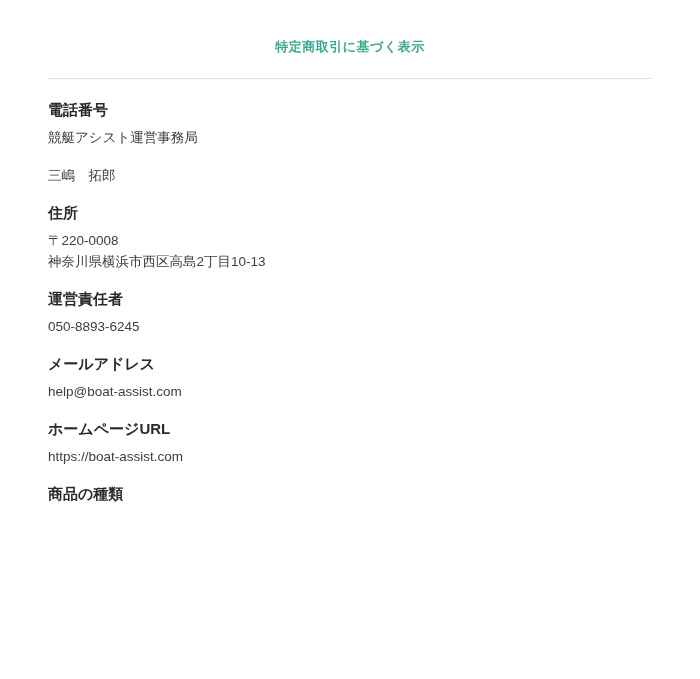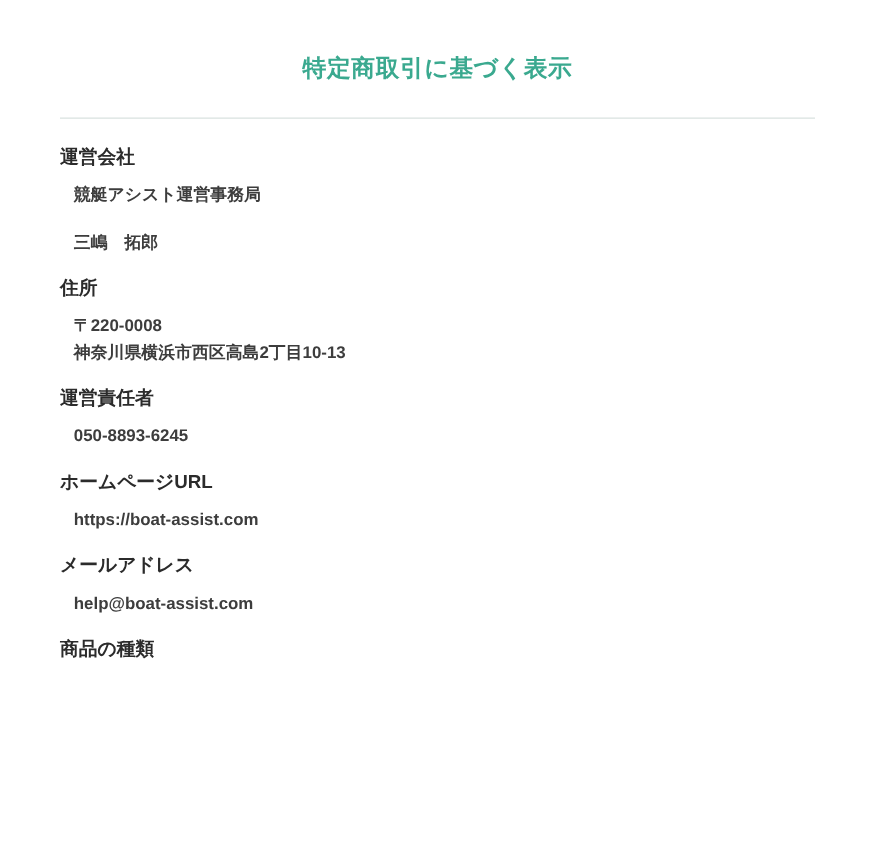--- a/index.html
+++ b/index.html
@@ -16,21 +16,21 @@
   }
   .page {
     width: 700px;
     height: 679px;
     box-sizing: border-box;
     padding: 0 48px;
     position: relative;
   }
   .page-title {
     text-align: center;
-    font-size: 19px;
+    font-size: 13px;
     font-weight: bold;
     color: #3aa98f;
     letter-spacing: 0.5px;
     padding-top: 29px;
     padding-bottom: 14px;
   }
   .title-rule {
     border: 0;
     border-top: 1px solid #d9e2e0;
     margin: 0 0 22px 0;
@@ -42,38 +42,37 @@
     font-size: 15px;
     font-weight: bold;
     color: #2b2b2b;
     margin: 0 0 9px 0;
     line-height: 1.2;
   }
   .section-value {
     font-size: 13.5px;
     color: #3d3d3d;
     line-height: 1.55;
-    margin: 11px;
+    margin: 0;
     white-space: pre-line;
-    font-weight: bold;
   }
   .section:last-child {
     margin-bottom: 0;
   }
 </style>
 </head>
 <body>
 
 <div class="page">
 
   <h1 class="page-title">特定商取引に基づく表示</h1>
   <hr class="title-rule">
 
   <div class="section">
-    <h2 class="section-label">運営会社</h2>
+    <h2 class="section-label">電話番号</h2>
     <p class="section-value">競艇アシスト運営事務局</p>
   </div>
 
   <div class="section">
     <p class="section-value">三嶋　拓郎</p>
   </div>
 
   <div class="section">
     <h2 class="section-label">住所</h2>
     <p class="section-value">〒220-0008
@@ -82,26 +81,26 @@
 
   <div class="section">
     <h2 class="section-label">運営責任者</h2>
     <p class="section-value">050-8893-6245</p>
   </div>
 
   <div class="section">
   </div>
 
   <div class="section">
-    <h2 class="section-label">ホームページURL</h2>
-    <p class="section-value">https://boat-assist.com</p>
+    <h2 class="section-label">メールアドレス</h2>
+    <p class="section-value">help@boat-assist.com</p>
   </div>
 
   <div class="section">
-    <h2 class="section-label">メールアドレス</h2>
-    <p class="section-value">help@boat-assist.com</p>
+    <h2 class="section-label">ホームページURL</h2>
+    <p class="section-value">https://boat-assist.com</p>
   </div>
 
   <div class="section">
     <h2 class="section-label">商品の種類</h2>
   </div>
 
 </div>
 
 </body></html>

